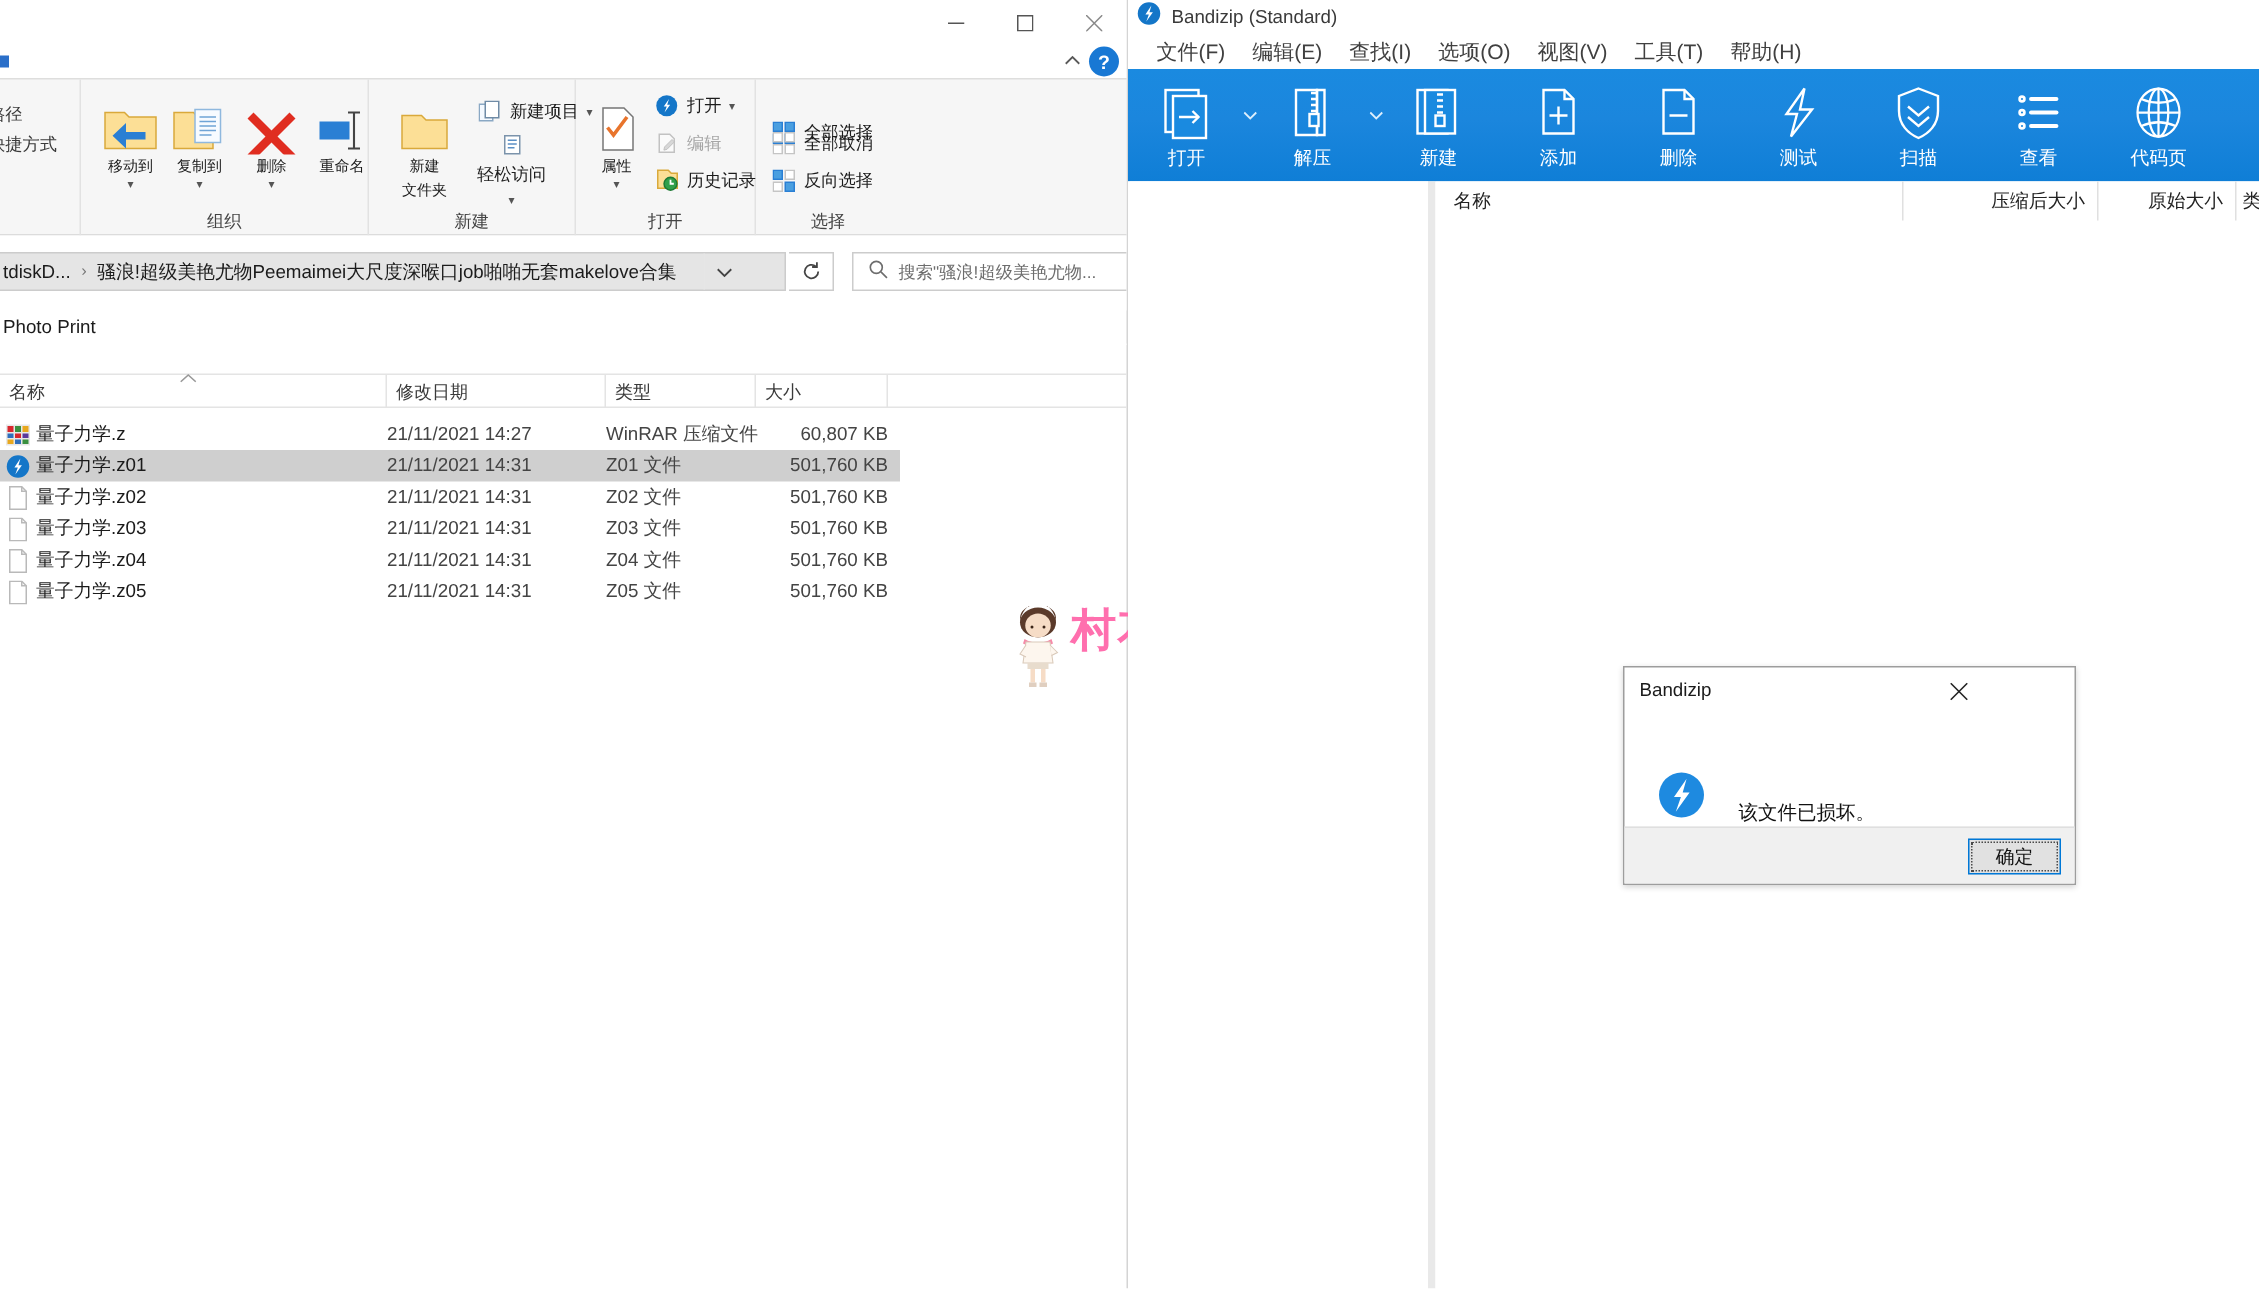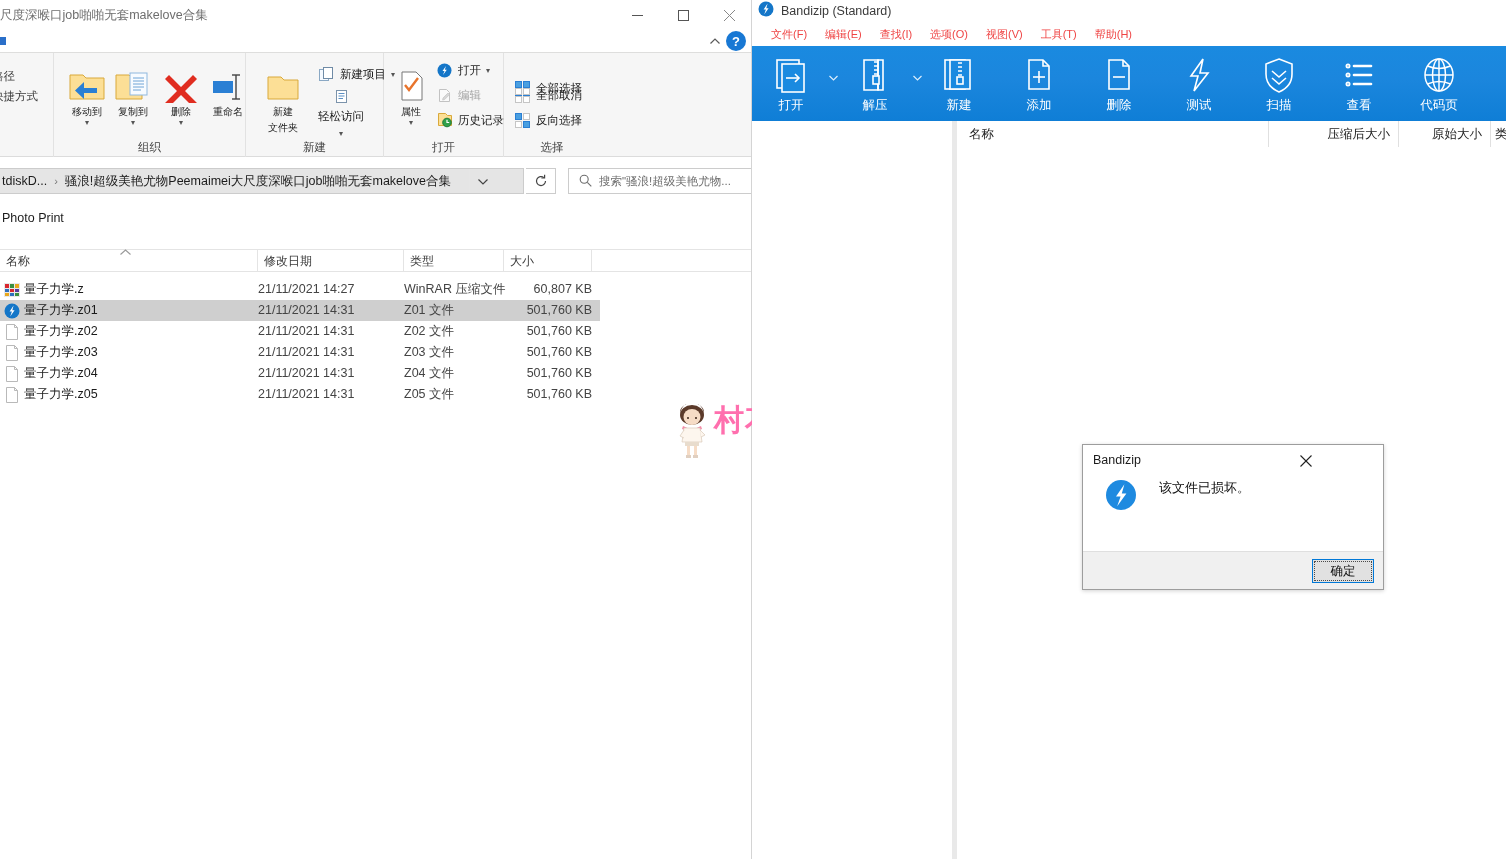--- a/index.html
+++ b/index.html
@@ -136,21 +136,21 @@
   }
 
   
   .bandizip {
     position:absolute; left:752px; top:0; width:754px; height:859px;
     background:#ffffff;
   }
   .bz-title { position:absolute; left:0; top:0; width:754px; height:22px; display:flex; align-items:center; gap:7px; padding-left:6px; }
   .bz-title .t { font-size:12.5px; color:#3a3a3a; }
   .bz-menu { position:absolute; left:0; top:22px; width:754px; height:24px; display:flex; align-items:center; padding-left:10px; gap:0px; }
-  .bz-menu .mi { font-size:11px; color:#ef4444; padding:0 9px; line-height:24px; white-space:nowrap; }
+  .bz-menu .mi { font-size:14px; color:#404040; padding:0 9px; line-height:24px; white-space:nowrap; }
 
   .bz-toolbar {
     position:absolute; left:0; top:46px; width:754px; height:75px;
     background:linear-gradient(180deg,#1a8ae0 0%,#1b86dd 45%,#0f7ed6 100%);
     display:flex; align-items:flex-start;
   }
   .tb-item { position:absolute; top:8px; width:62px; text-align:center; color:#fff; }
   .tb-item .ti { height:42px; display:flex; align-items:center; justify-content:center; }
   .tb-item .tl { font-size:12.5px; margin-top:1px; white-space:nowrap; }
   .tb-split { position:absolute; top:26px; width:14px; text-align:center; color:#eaf4fd; font-size:10px; }
@@ -169,38 +169,37 @@
 
   
   .dialog {
     position:absolute; left:1082px; top:444px; width:302px; height:146px;
     background:#ffffff; border:1px solid #9d9d9d;
     box-shadow:0 1px 4px rgba(0,0,0,0.18);
   }
   .dlg-title { position:absolute; left:0; top:0; width:240px; height:34px; }
   .dlg-title .dt { position:absolute; left:10px; top:8px; font-size:12.5px; color:#1b1b1b; }
   .dlg-close { position:absolute; right:4px; top:4px; width:26px; height:24px; display:flex; align-items:center; justify-content:center; }
-  .dlg-content { position:absolute; left:0; top:34px; width:244px; height:72px; display:flex; align-items:flex-start; padding-left:22px; gap:22px; }
+  .dlg-content { position:absolute; left:0; top:34px; width:244px; height:72px; display:flex; align-items:flex-end; padding-left:22px; gap:22px; }
   .dlg-msg { font-size:13px; color:#111; }
   .dlg-footer { position:absolute; left:0; top:106px; width:300px; height:38px; background:#f0f0f0; border-top:1px solid #dfdfdf; }
   .dlg-ok {
     position:absolute; right:9px; top:7px; width:62px; height:24px;
     background:#e1e1e1; border:1px solid #0078d7; outline:1px dotted #4a4a4a; outline-offset:-3px;
     font-size:12.5px; color:#111; display:flex; align-items:center; justify-content:center;
   }
 </style>
 </head>
 <body>
 
 <div id="root">
 
   <div class="explorer">
 
     <div class="exp-titlebar">
-      <div class="exp-title">尺度深喉口job啪啪无套makelove合集</div>
       <div class="wincontrols">
         <div class="wc">
           <svg width="11" height="11" viewBox="0 0 11 11">
               <line x1="0" y1="5.5" x2="11" y2="5.5" stroke="#555" stroke-width="1"></line>
             </svg>
         </div>
         <div class="wc">
           <svg width="11" height="11" viewBox="0 0 11 11">
               <rect x="0.5" y="0.5" width="10" height="10" fill="none" stroke="#555" stroke-width="1"></rect>
             </svg>

